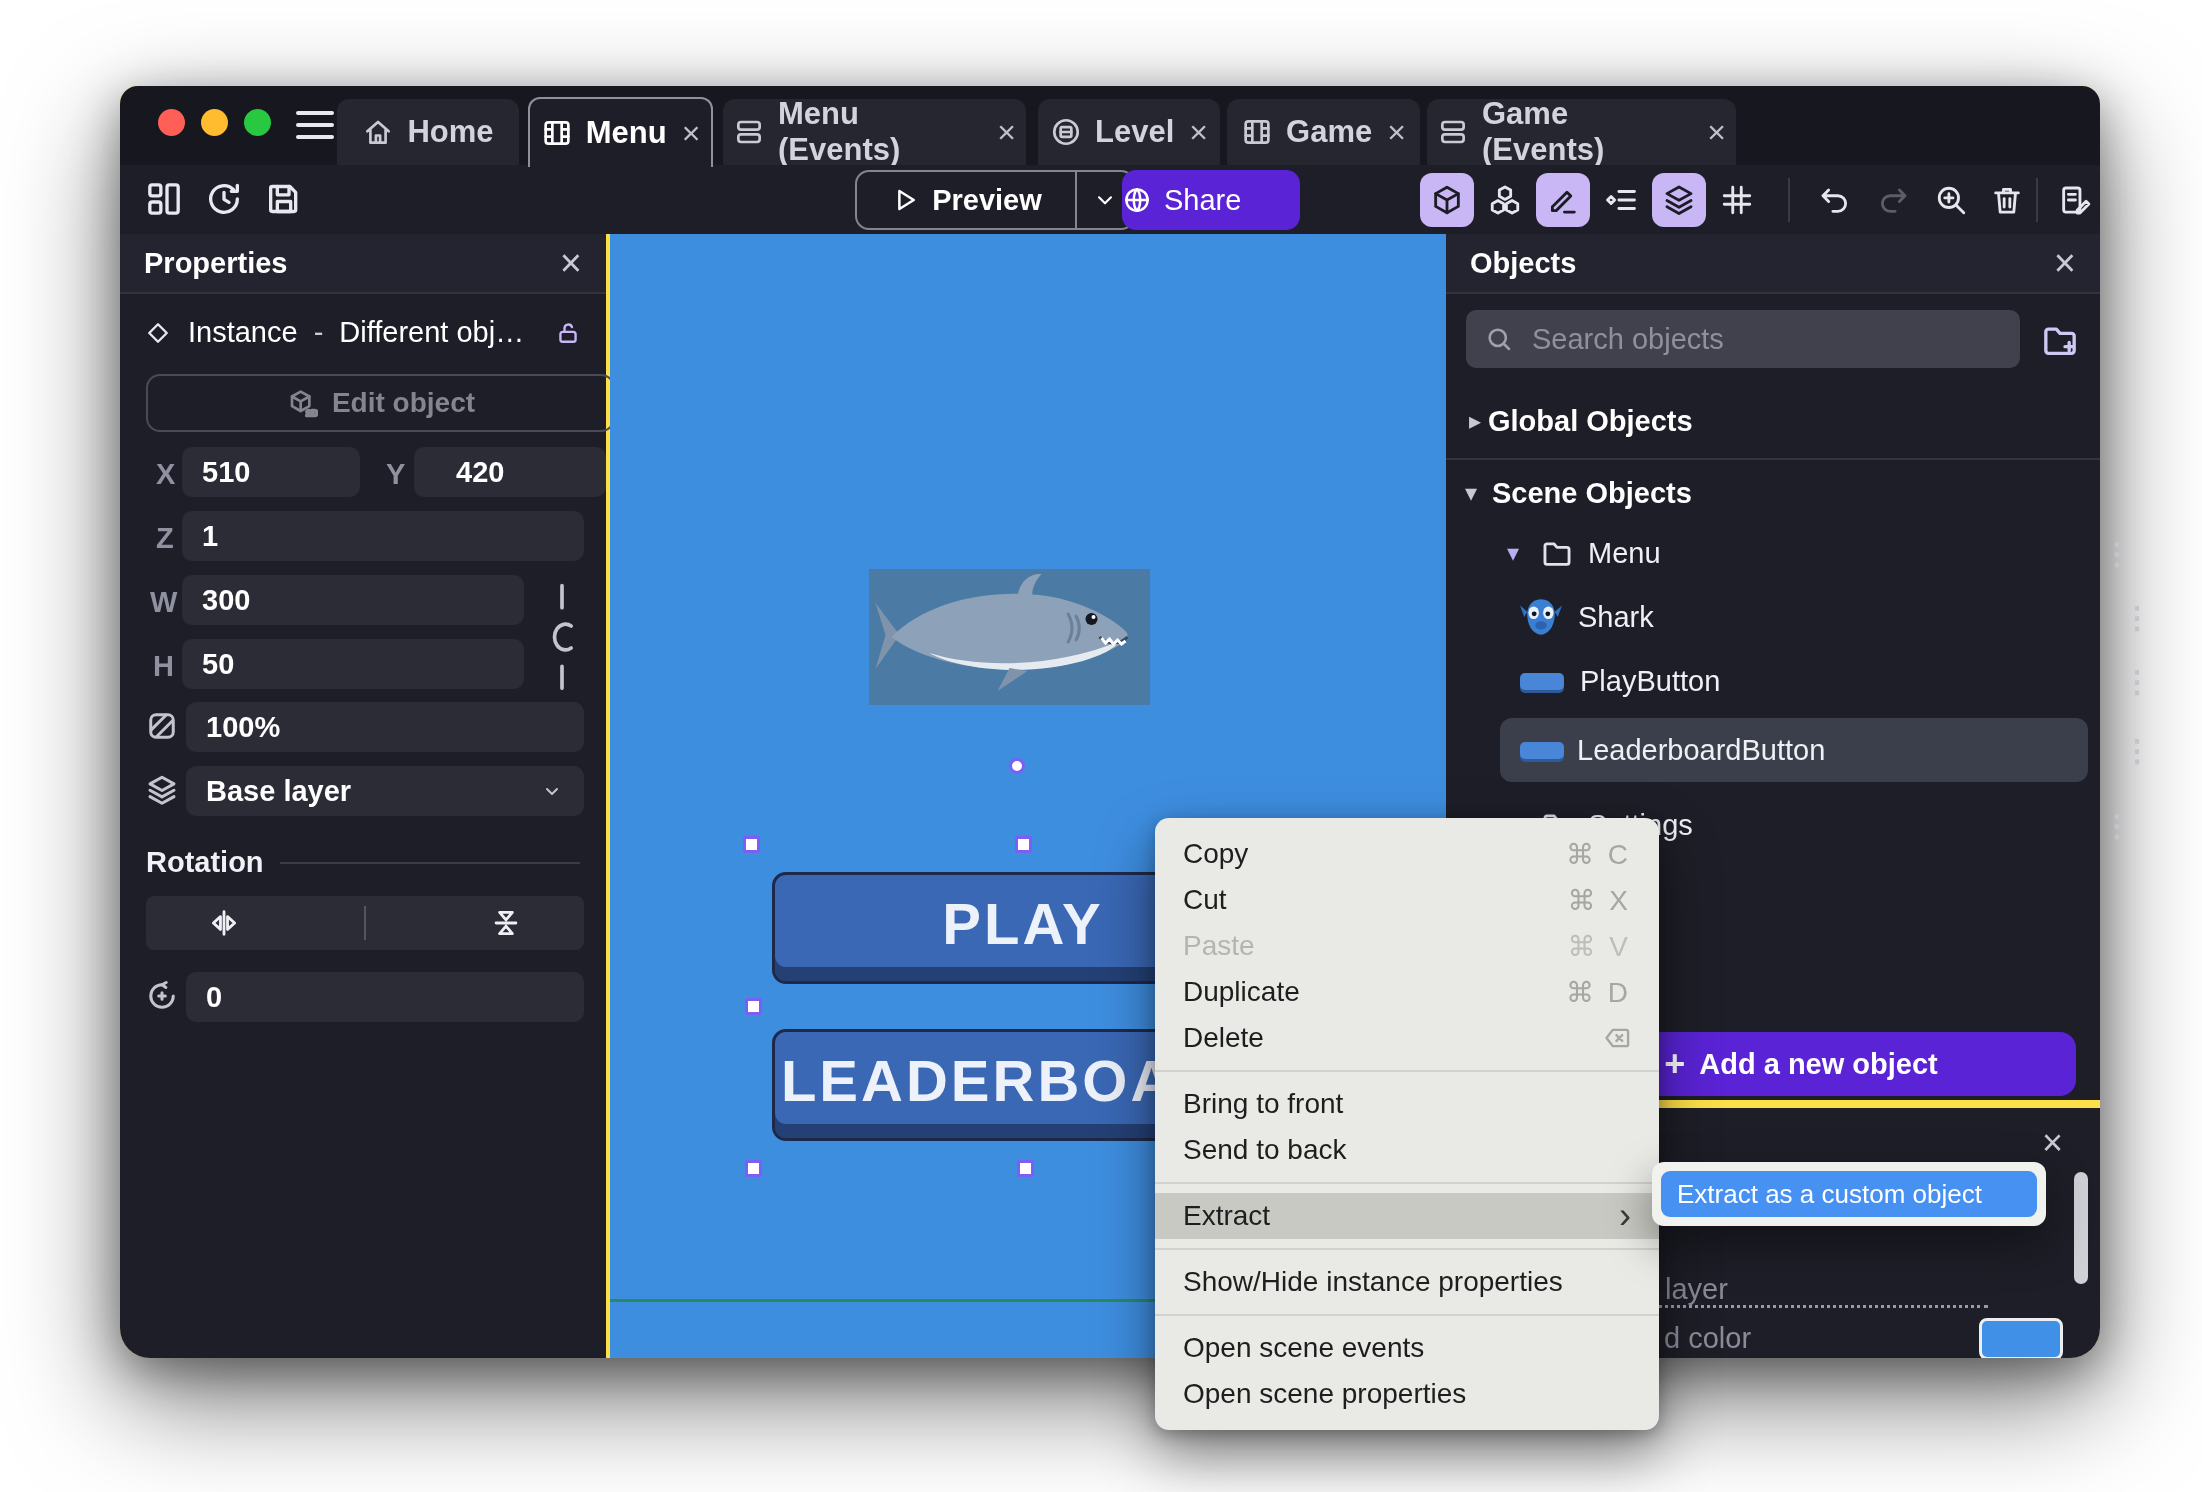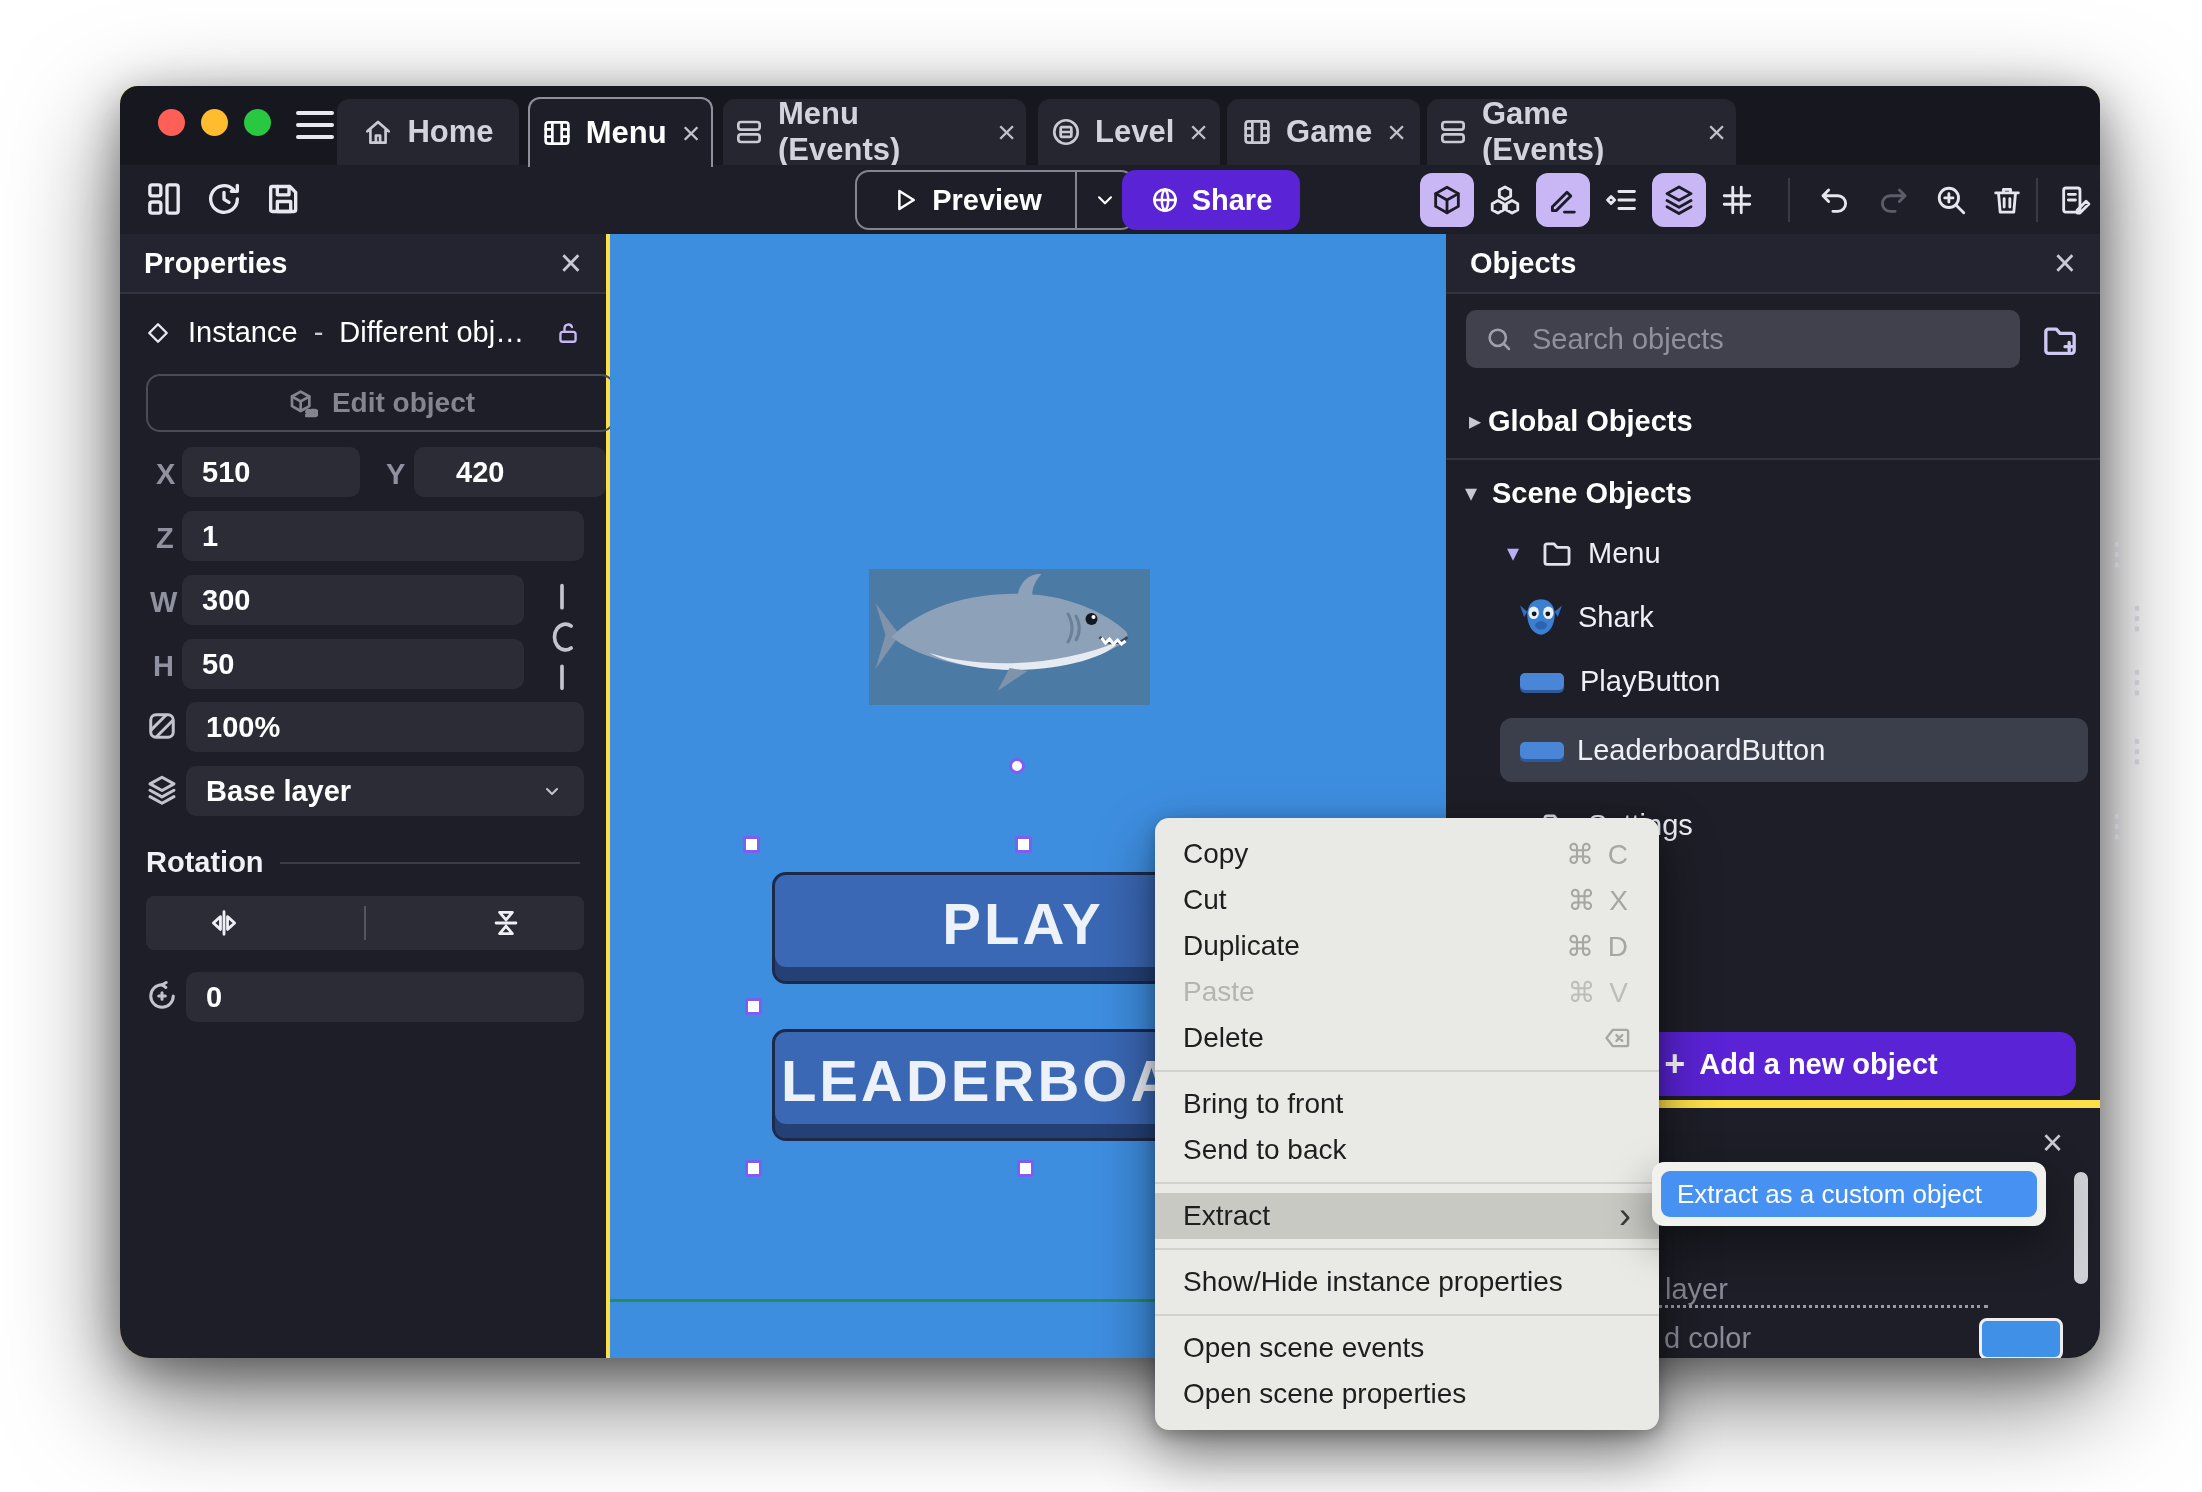--- a/index.html
+++ b/index.html
@@ -22,21 +22,21 @@
   .tab.active .ic{color:#ffffff}
   
   .toolbar{position:absolute;left:0;top:79px;width:100%;height:69px;background:#1e1e28}
   .tbico{position:absolute;top:14px;width:44px;height:44px;color:#e8e9f0}
   .tbico .ic{width:40px;height:40px}
   .pill{position:absolute;top:5px;height:60px;box-sizing:border-box;border-radius:14px;display:flex;align-items:center}
   .preview{left:735px;width:280px;border:2px solid #84858f;color:#fff}
   .preview .seg1{flex:1;display:flex;align-items:center;justify-content:center;gap:12px;font-size:29px;font-weight:700}
   .preview .segdiv{width:2px;height:58px;background:#84858f}
   .preview .seg2{width:56px;display:flex;align-items:center;justify-content:center}
-  .share{left:1002px;width:178px;background:#5a23d6;color:#fff;justify-content:center;gap:12px;font-size:29px;font-weight:700}
+  .share{left:1002px;width:178px;background:#5a23d6;color:#fff;gap:12px;font-size:29px;font-weight:400}
   .pill .ic{width:30px;height:30px}
   .tgl{position:absolute;top:8px;width:54px;height:54px;border-radius:12px;display:flex;align-items:center;justify-content:center;color:#e6e7ee}
   .tgl .ic{width:34px;height:34px}
   .tgl.on{background:#c9b7f5;color:#1c1c26}
   .tdiv{position:absolute;top:13px;width:2px;height:44px;background:#3a3a46}
   .tico{position:absolute;top:8px;width:54px;height:54px;display:flex;align-items:center;justify-content:center;color:#e6e7ee}
   .tico .ic{width:34px;height:34px}
   .tico.dim{color:#5c5d68}
   
   .panel{position:absolute;background:#1e1e28}
@@ -510,27 +510,27 @@
 
 <div class="ctxmenu">
   <div class="mi">
     <span>Copy</span>
     <span class="sc">⌘ C</span>
   </div>
   <div class="mi">
     <span>Cut</span>
     <span class="sc">⌘ X</span>
   </div>
-  <div class="mi">
-    <span>Duplicate</span>
-    <span class="sc">⌘ D</span>
-  </div>
   <div class="mi disabled">
     <span>Paste</span>
     <span class="sc" style="color:#bdbdba">⌘ V</span>
+  </div>
+  <div class="mi">
+    <span>Duplicate</span>
+    <span class="sc">⌘ D</span>
   </div>
   <div class="mi">
     <span>Delete</span>
     <svg class="ic scic" viewBox="0 0 24 24">
         <path d="M8.5 5H20a1.5 1.5 0 0 1 1.5 1.5v11A1.5 1.5 0 0 1 20 19H8.5L3 12z"></path>
         <path d="M11.5 9.5l5 5M16.5 9.5l-5 5"></path>
       </svg>
   </div>
   <div class="msep"></div>
   <div class="mi">

